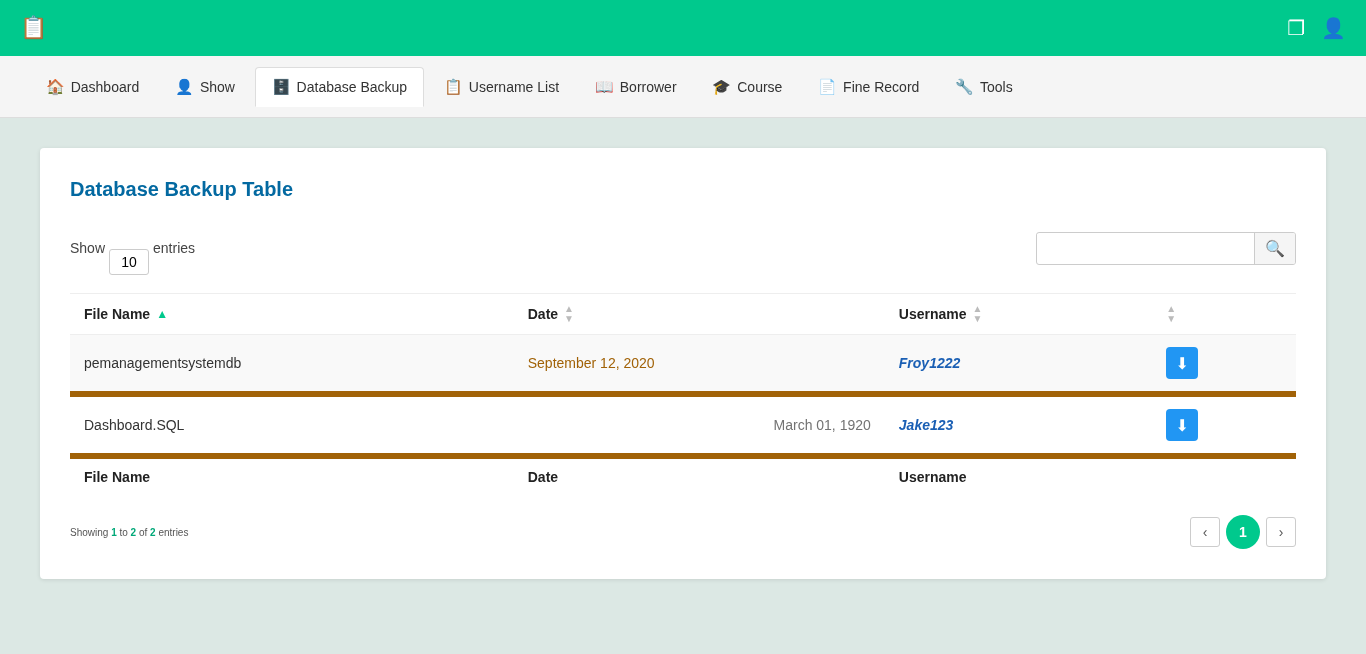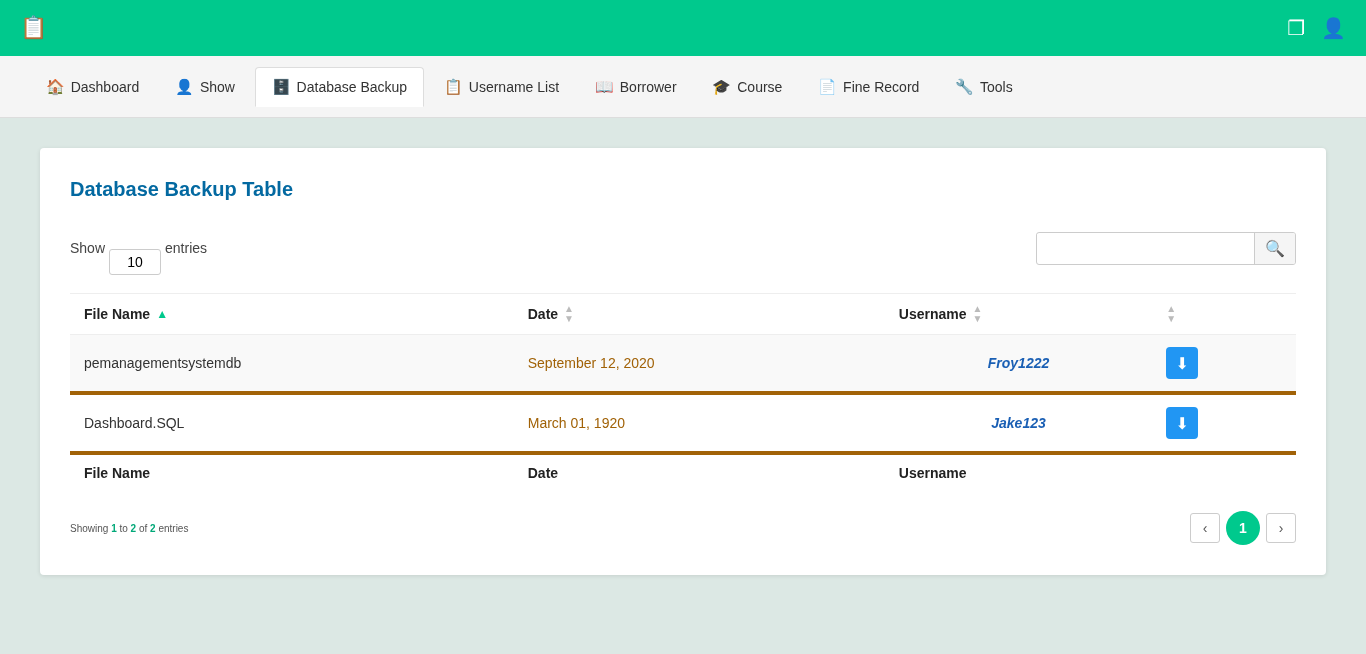--- a/index.html
+++ b/index.html
@@ -95,21 +95,21 @@
       margin-bottom: 18px;
     }
     .show-entries {
       display: flex;
       align-items: center;
       gap: 4px;
       font-size: 14px;
       color: #444;
     }
     .show-entries input {
-      width: 52px;
+      width: 40px;
       border: 1px solid #ccc;
       padding: 4px 6px;
       font-size: 14px;
       text-align: center;
       border-radius: 3px;
       margin-top: 28px;
     }
     .search-box {
       display: flex;
       align-items: center;
@@ -148,37 +148,36 @@
       border-bottom: 1px solid #eee;
     }
     .th-sort {
       display: flex;
       align-items: center;
       gap: 6px;
     }
     .sort-asc { color: #00c98d; font-size: 12px; }
     .sort-both { color: #bbb; font-size: 10px; display: flex; flex-direction: column; line-height: 1; }
     tbody tr {
-      border-bottom: 4px solid #a16207;
+      border-bottom: 6px solid #a16207;
     }
     tbody tr:nth-child(odd) {
       background-color: #f9f9f9;
     }
     tbody tr:nth-child(even) {
       background-color: white;
     }
     tbody tr td {
       padding: 12px 14px;
       color: #333;
     }
     .td-username {
       color: #1a5fb4;
       font-weight: bold;
       font-style: italic;
-      text-align: center;
     }
     .btn-download {
       background-color: #2196f3;
       color: white;
       border: none;
       border-radius: 4px;
       width: 32px;
       height: 32px;
       cursor: pointer;
       display: flex;
@@ -348,21 +347,21 @@
       <td style="color:#a16207;">September 12, 2020</td>
       <td class="td-username">Froy1222</td>
       <td>
         <button class="btn-download" title="Download">
           ⬇
         </button>
       </td>
     </tr>
           <tr>
       <td>Dashboard.SQL</td>
-      <td style="color:#a16207;">March 01, 1920</td>
+      <td style="color:#737373;text-align:right;">March 01, 1920</td>
       <td class="td-username">Jake123</td>
       <td>
         <button class="btn-download" title="Download">
           ⬇
         </button>
       </td>
     </tr>
         </tbody>
       <tfoot>
         <tr>

